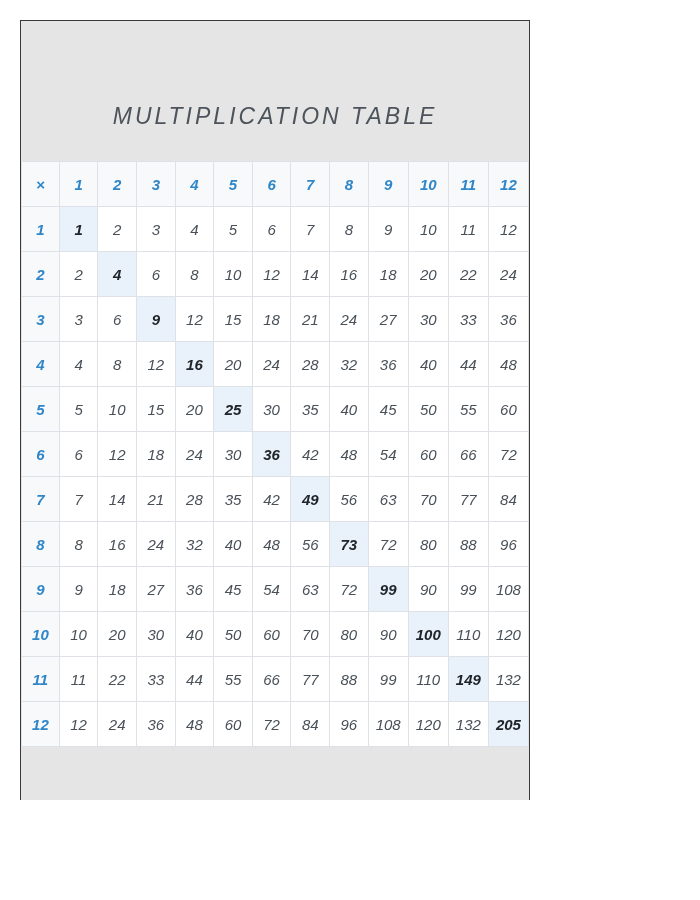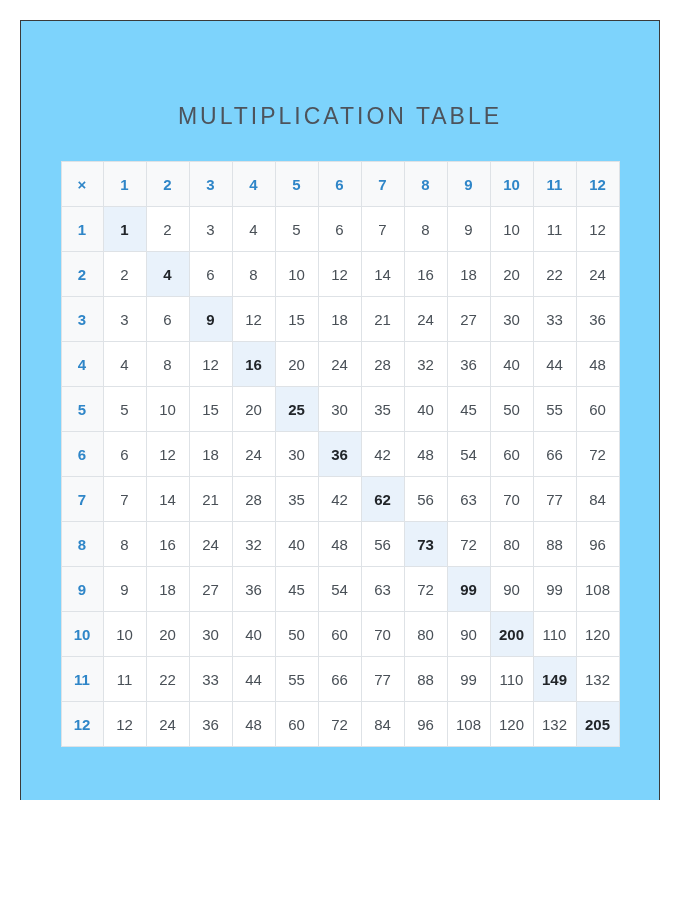--- a/index.html
+++ b/index.html
@@ -18,26 +18,27 @@
     width:700px;
     height:900px;
     background:#ffffff;
     font-family:"Liberation Sans","DejaVu Sans",sans-serif;
     overflow:hidden;
   }
   .page{
     position:absolute;
     left:20px;
     top:20px;
-    width:640px;
+    width:510px;
     height:780px;
     box-sizing:border-box;
     border:1.5px solid var(--page-border);
     border-bottom:none;
-    background:#7dd3fc;
+    background:#e5e5e5;
+    font-style:italic;
   }
   .title{
     margin:80px 0 0 0;
     text-align:center;
     font-size:23px;
     font-weight:300;
     letter-spacing:3px;
     color:var(--title-color);
     line-height:30px;
   }
@@ -193,21 +194,21 @@
           <td>72</td>
         </tr>
         <tr>
           <th class="rowhead">7</th>
           <td>7</td>
           <td>14</td>
           <td>21</td>
           <td>28</td>
           <td>35</td>
           <td>42</td>
-          <td class="diag">62</td>
+          <td class="diag">49</td>
           <td>56</td>
           <td>63</td>
           <td>70</td>
           <td>77</td>
           <td>84</td>
         </tr>
         <tr>
           <th class="rowhead">8</th>
           <td>8</td>
           <td>16</td>
@@ -241,21 +242,21 @@
           <th class="rowhead">10</th>
           <td>10</td>
           <td>20</td>
           <td>30</td>
           <td>40</td>
           <td>50</td>
           <td>60</td>
           <td>70</td>
           <td>80</td>
           <td>90</td>
-          <td class="diag">200</td>
+          <td class="diag">100</td>
           <td>110</td>
           <td>120</td>
         </tr>
         <tr>
           <th class="rowhead">11</th>
           <td>11</td>
           <td>22</td>
           <td>33</td>
           <td>44</td>
           <td>55</td>

